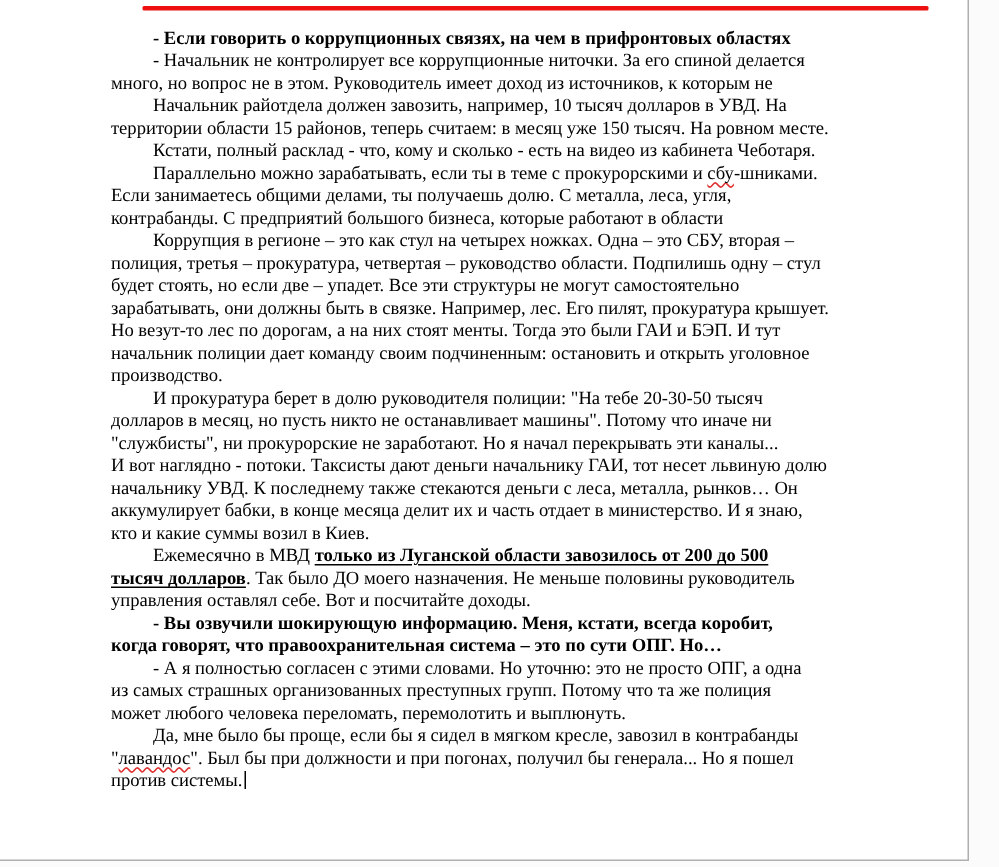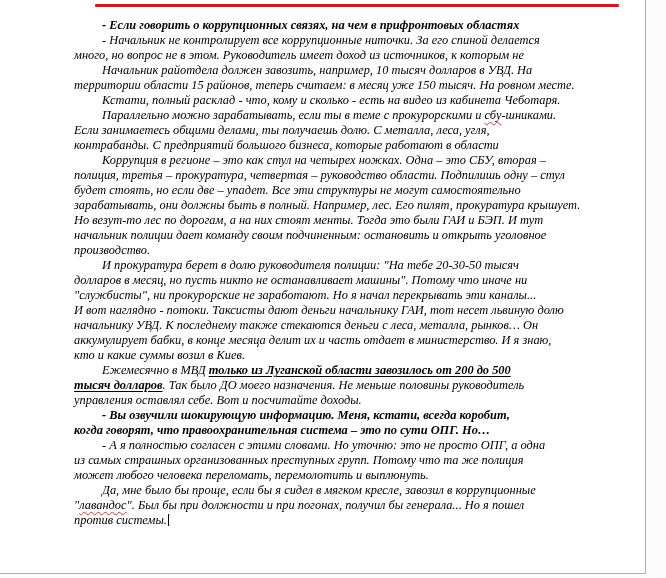--- a/index.html
+++ b/index.html
@@ -16,21 +16,20 @@
     background:var(--canvas-bg);
     font-family:"Liberation Serif","DejaVu Serif",serif;
     position:relative;
   }
   .page{
     position:absolute;left:0;top:0;
     width:646px;height:574px;
     background:var(--page-bg);
     border-right:1px solid var(--border);
     border-bottom:1px solid var(--border);
-    font-style:italic;
   }
   .red-rule{
     position:absolute;left:95px;top:4px;
     width:524px;height:3px;
     background:var(--red);
     border-radius:1px;
   }
   .text-block{
     position:absolute;left:74px;top:18px;width:552px;
     cursor:text;
@@ -68,36 +67,36 @@
       <div class="line"><span class="run">много, но вопрос не в этом. Руководитель имеет доход из источников, к которым не</span></div>
       <div class="line indent"><span class="run">Начальник райотдела должен завозить, например, 10 тысяч долларов в УВД. На</span></div>
       <div class="line"><span class="run">территории области 15 районов, теперь считаем: в месяц уже 150 тысяч. На ровном месте.</span></div>
       <div class="line indent"><span class="run">Кстати, полный расклад - что, кому и сколько - есть на видео из кабинета Чеботаря.</span></div>
       <div class="line indent"><span class="run">Параллельно можно зарабатывать, если ты в теме с прокурорскими и </span><span class="run sq">сбу</span><span class="run">-шниками.</span></div>
       <div class="line"><span class="run">Если занимаетесь общими делами, ты получаешь долю. С металла, леса, угля,</span></div>
       <div class="line"><span class="run">контрабанды. С предприятий большого бизнеса, которые работают в области</span></div>
       <div class="line indent"><span class="run">Коррупция в регионе – это как стул на четырех ножках. Одна – это СБУ, вторая –</span></div>
       <div class="line"><span class="run">полиция, третья – прокуратура, четвертая – руководство области. Подпилишь одну – стул</span></div>
       <div class="line"><span class="run">будет стоять, но если две – упадет. Все эти структуры не могут самостоятельно</span></div>
-      <div class="line"><span class="run">зарабатывать, они должны быть в полный. Например, лес. Его пилят, прокуратура крышует.</span></div>
+      <div class="line"><span class="run">зарабатывать, они должны быть в связке. Например, лес. Его пилят, прокуратура крышует.</span></div>
       <div class="line"><span class="run">Но везут-то лес по дорогам, а на них стоят менты. Тогда это были ГАИ и БЭП. И тут</span></div>
       <div class="line"><span class="run">начальник полиции дает команду своим подчиненным: остановить и открыть уголовное</span></div>
       <div class="line"><span class="run">производство.</span></div>
       <div class="line indent"><span class="run">И прокуратура берет в долю руководителя полиции: "На тебе 20-30-50 тысяч</span></div>
       <div class="line"><span class="run">долларов в месяц, но пусть никто не останавливает машины". Потому что иначе ни</span></div>
       <div class="line"><span class="run">"службисты", ни прокурорские не заработают. Но я начал перекрывать эти каналы...</span></div>
       <div class="line"><span class="run">И вот наглядно - потоки. Таксисты дают деньги начальнику ГАИ, тот несет львиную долю</span></div>
       <div class="line"><span class="run">начальнику УВД. К последнему также стекаются деньги с леса, металла, рынков… Он</span></div>
       <div class="line"><span class="run">аккумулирует бабки, в конце месяца делит их и часть отдает в министерство. И я знаю,</span></div>
       <div class="line"><span class="run">кто и какие суммы возил в Киев.</span></div>
       <div class="line indent"><span class="run">Ежемесячно в МВД </span><span class="run b u">только из Луганской области завозилось от 200 до 500</span></div>
       <div class="line"><span class="run b u">тысяч долларов</span><span class="run">. Так было ДО моего назначения. Не меньше половины руководитель</span></div>
       <div class="line"><span class="run">управления оставлял себе. Вот и посчитайте доходы.</span></div>
       <div class="line indent"><span class="run b">- Вы озвучили шокирующую информацию. Меня, кстати, всегда коробит,</span></div>
       <div class="line"><span class="run b">когда говорят, что правоохранительная система – это по сути ОПГ. Но…</span></div>
       <div class="line indent"><span class="run">- А я полностью согласен с этими словами. Но уточню: это не просто ОПГ, а одна</span></div>
       <div class="line"><span class="run">из самых страшных организованных преступных групп. Потому что та же полиция</span></div>
       <div class="line"><span class="run">может любого человека переломать, перемолотить и выплюнуть.</span></div>
-      <div class="line indent"><span class="run">Да, мне было бы проще, если бы я сидел в мягком кресле, завозил в коррупционные</span></div>
+      <div class="line indent"><span class="run">Да, мне было бы проще, если бы я сидел в мягком кресле, завозил в контрабанды</span></div>
       <div class="line"><span class="run">"</span><span class="run sq">лавандос</span><span class="run">". Был бы при должности и при погонах, получил бы генерала... Но я пошел</span></div>
       <div class="line"><span class="run">против системы.</span><span class="caret"></span></div>
     </div>
 </div>
 
 </body></html>

